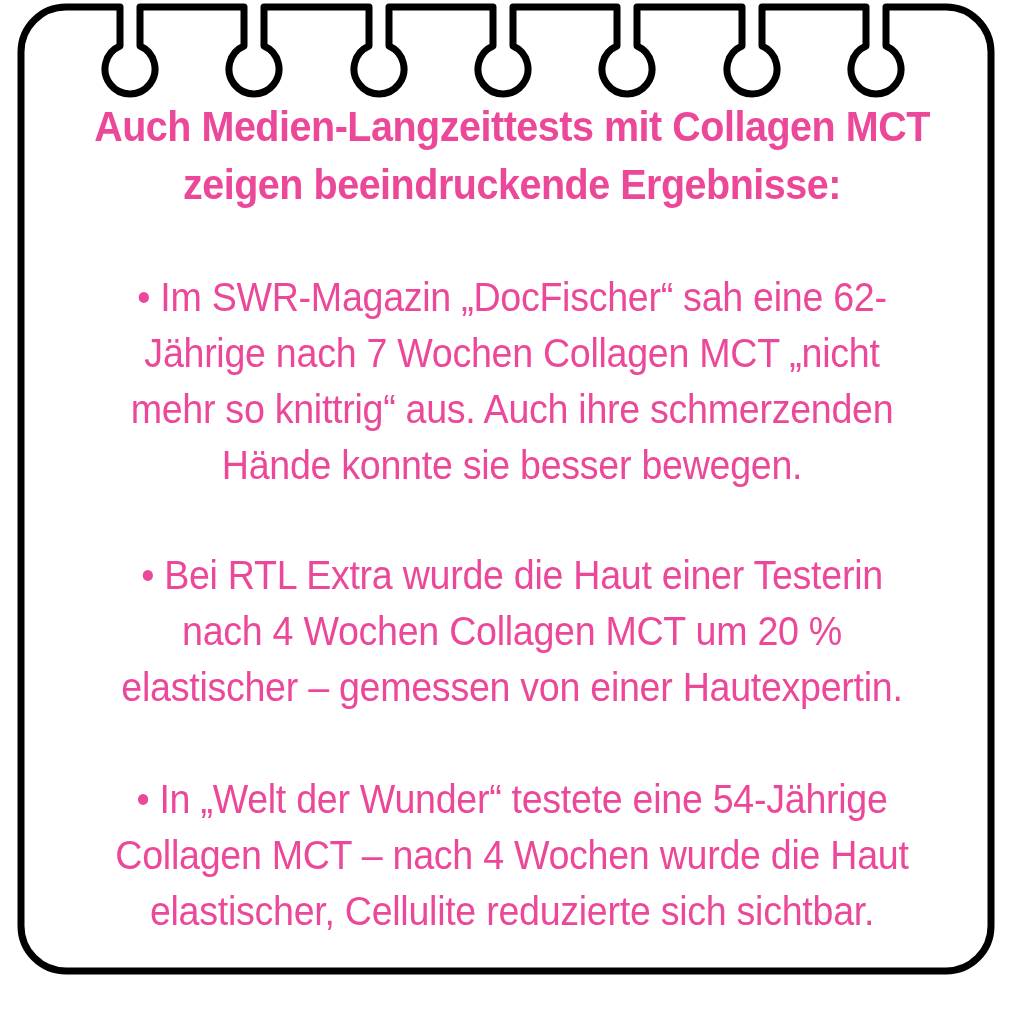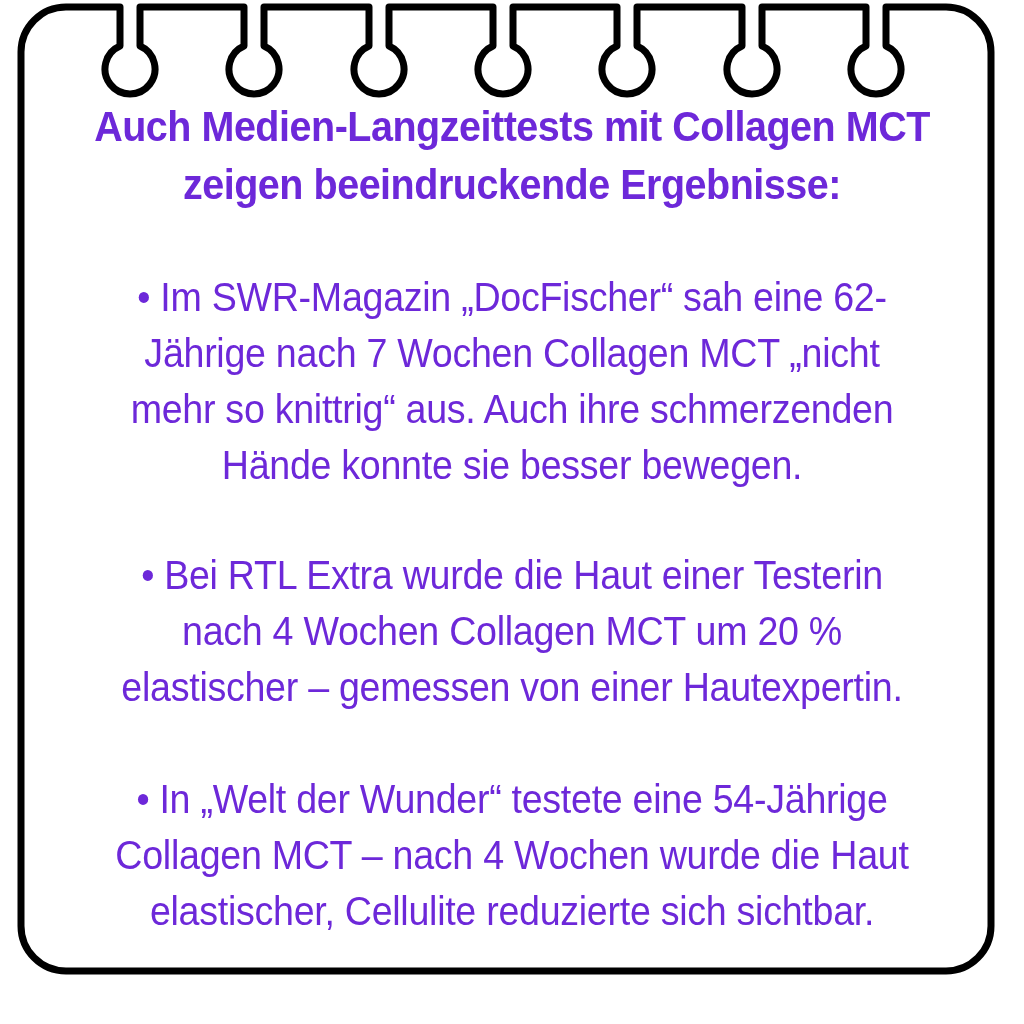--- a/index.html
+++ b/index.html
@@ -7,21 +7,21 @@
     padding: 0;
     background: #ffffff;
   }
   .canvas {
     position: relative;
     width: 1024px;
     height: 1024px;
     background: #ffffff;
     overflow: hidden;
     font-family: "Liberation Sans", "DejaVu Sans", sans-serif;
-    color: #6d28d9;
+    color: #ec4899;
   }
   .page-svg {
     position: absolute;
     left: 0;
     top: 0;
     width: 1024px;
     height: 1024px;
   }
   .textlayer {
     position: absolute;

